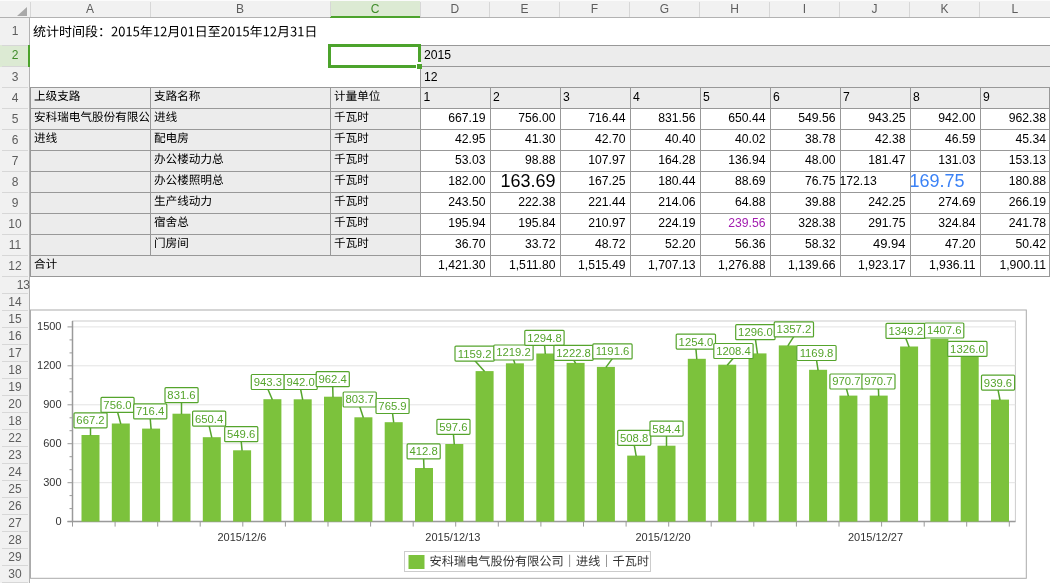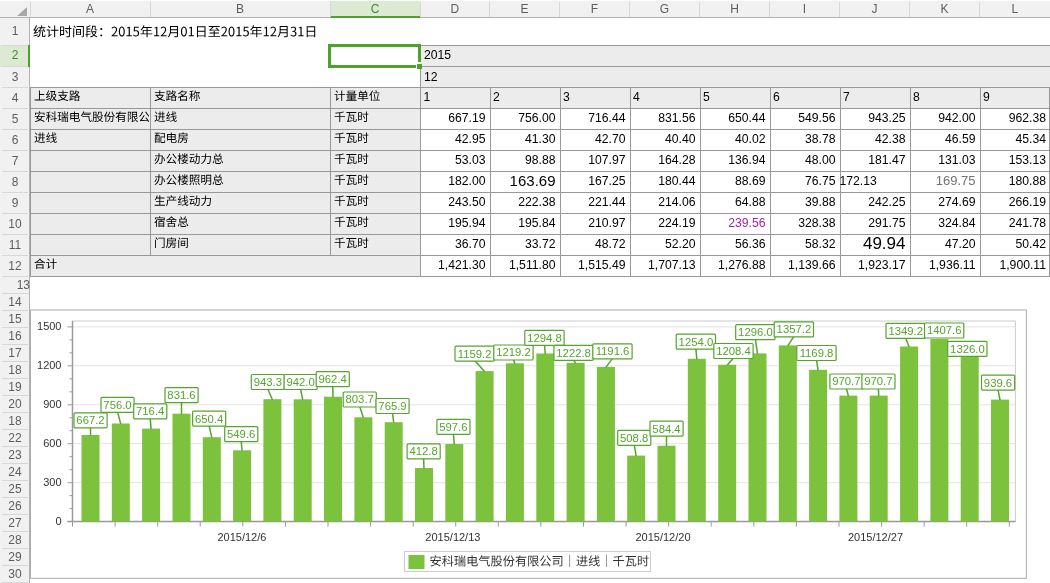--- a/index.html
+++ b/index.html
@@ -325,27 +325,27 @@
     <div class="ab" style="left:420px;top:150.5px;width:69.5px;height:21.0px;line-height:18.0px;font-size:12.2px;color:#000;text-align:right;padding-right:4px">53.03</div>
     <div class="ab" style="left:489.5px;top:150.5px;width:70.0px;height:21.0px;line-height:18.0px;font-size:12.2px;color:#000;text-align:right;padding-right:4px">98.88</div>
     <div class="ab" style="left:559.5px;top:150.5px;width:70.0px;height:21.0px;line-height:18.0px;font-size:12.2px;color:#000;text-align:right;padding-right:4px">107.97</div>
     <div class="ab" style="left:629.5px;top:150.5px;width:70.0px;height:21.0px;line-height:18.0px;font-size:12.2px;color:#000;text-align:right;padding-right:4px">164.28</div>
     <div class="ab" style="left:699.5px;top:150.5px;width:70.0px;height:21.0px;line-height:18.0px;font-size:12.2px;color:#000;text-align:right;padding-right:4px">136.94</div>
     <div class="ab" style="left:769.5px;top:150.5px;width:70.0px;height:21.0px;line-height:18.0px;font-size:12.2px;color:#000;text-align:right;padding-right:4px">48.00</div>
     <div class="ab" style="left:839.5px;top:150.5px;width:70.0px;height:18px;line-height:18.0px;font-size:12.2px;color:#000;text-align:right;padding-right:4px">181.47</div>
     <div class="ab" style="left:909.5px;top:150.5px;width:70.0px;height:21.0px;line-height:18.0px;font-size:12.2px;color:#000;text-align:right;padding-right:4px">131.03</div>
     <div class="ab" style="left:979.5px;top:150.5px;width:70.5px;height:21.0px;line-height:18.0px;font-size:12.2px;color:#000;text-align:right;padding-right:4px">153.13</div>
     <div class="ab" style="left:420px;top:171.5px;width:69.5px;height:21.0px;line-height:18.0px;font-size:12.2px;color:#000;text-align:right;padding-right:4px">182.00</div>
-    <div class="ab" style="left:489.5px;top:171.5px;width:70.0px;height:21.0px;line-height:18.0px;font-size:15px;color:#000;text-align:right;padding-right:4px">163.69</div>
+    <div class="ab" style="left:489.5px;top:171.5px;width:70.0px;height:21.0px;line-height:18.0px;font-size:18px;color:#000;text-align:right;padding-right:4px">163.69</div>
     <div class="ab" style="left:559.5px;top:171.5px;width:70.0px;height:21.0px;line-height:18.0px;font-size:12.2px;color:#000;text-align:right;padding-right:4px">167.25</div>
     <div class="ab" style="left:629.5px;top:171.5px;width:70.0px;height:21.0px;line-height:18.0px;font-size:12.2px;color:#000;text-align:right;padding-right:4px">180.44</div>
     <div class="ab" style="left:699.5px;top:171.5px;width:70.0px;height:21.0px;line-height:18.0px;font-size:12.2px;color:#000;text-align:right;padding-right:4px">88.69</div>
     <div class="ab" style="left:769.5px;top:171.5px;width:70.0px;height:21.0px;line-height:18.0px;font-size:12.2px;color:#000;text-align:right;padding-right:4px">76.75</div>
     <div class="ab" style="left:839.5px;top:171.5px;width:70.0px;height:21.0px;line-height:18.0px;font-size:12.2px;color:#000;text-align:left;padding-right:4px">172.13</div>
-    <div class="ab" style="left:909.5px;top:171.5px;width:70.0px;height:21.0px;line-height:18.0px;font-size:13px;color:#737373;text-align:right;padding-right:4px">169.75</div>
+    <div class="ab" style="left:909.5px;top:171.5px;width:70.0px;height:21.0px;line-height:18.0px;font-size:18px;color:#3b82f6;padding-right:4px">169.75</div>
     <div class="ab" style="left:979.5px;top:171.5px;width:70.5px;height:21.0px;line-height:18.0px;font-size:12.2px;color:#000;text-align:right;padding-right:4px">180.88</div>
     <div class="ab" style="left:420px;top:192.5px;width:69.5px;height:21.0px;line-height:18.0px;font-size:12.2px;color:#000;text-align:right;padding-right:4px">243.50</div>
     <div class="ab" style="left:489.5px;top:192.5px;width:70.0px;height:21.0px;line-height:18.0px;font-size:12.2px;color:#000;text-align:right;padding-right:4px">222.38</div>
     <div class="ab" style="left:559.5px;top:192.5px;width:70.0px;height:21.0px;line-height:18.0px;font-size:12.2px;color:#000;text-align:right;padding-right:4px">221.44</div>
     <div class="ab" style="left:629.5px;top:192.5px;width:70.0px;height:21.0px;line-height:18.0px;font-size:12.2px;color:#000;text-align:right;padding-right:4px">214.06</div>
     <div class="ab" style="left:699.5px;top:192.5px;width:70.0px;height:21.0px;line-height:18.0px;font-size:12.2px;color:#000;text-align:right;padding-right:4px">64.88</div>
     <div class="ab" style="left:769.5px;top:192.5px;width:70.0px;height:21.0px;line-height:18.0px;font-size:12.2px;color:#000;text-align:right;padding-right:4px">39.88</div>
     <div class="ab" style="left:839.5px;top:192.5px;width:70.0px;height:21.0px;line-height:18.0px;font-size:12.2px;color:#000;text-align:right;padding-right:4px">242.25</div>
     <div class="ab" style="left:909.5px;top:192.5px;width:70.0px;height:21.0px;line-height:18.0px;font-size:12.2px;color:#000;text-align:right;padding-right:4px">274.69</div>
     <div class="ab" style="left:979.5px;top:192.5px;width:70.5px;height:21.0px;line-height:18.0px;font-size:12.2px;color:#000;text-align:right;padding-right:4px">266.19</div>
@@ -357,21 +357,21 @@
     <div class="ab" style="left:769.5px;top:213.5px;width:70.0px;height:21.0px;line-height:18.0px;font-size:12.2px;color:#000;text-align:right;padding-right:4px">328.38</div>
     <div class="ab" style="left:839.5px;top:213.5px;width:70.0px;height:21.0px;line-height:18.0px;font-size:12.2px;color:#000;text-align:right;padding-right:4px">291.75</div>
     <div class="ab" style="left:909.5px;top:213.5px;width:70.0px;height:21.0px;line-height:18.0px;font-size:12.2px;color:#000;text-align:right;padding-right:4px">324.84</div>
     <div class="ab" style="left:979.5px;top:213.5px;width:70.5px;height:21.0px;line-height:18.0px;font-size:12.2px;color:#000;text-align:right;padding-right:4px">241.78</div>
     <div class="ab" style="left:420px;top:234.5px;width:69.5px;height:21.0px;line-height:18.0px;font-size:12.2px;color:#000;text-align:right;padding-right:4px">36.70</div>
     <div class="ab" style="left:489.5px;top:234.5px;width:70.0px;height:21.0px;line-height:18.0px;font-size:12.2px;color:#000;text-align:right;padding-right:4px">33.72</div>
     <div class="ab" style="left:559.5px;top:234.5px;width:70.0px;height:21.0px;line-height:18.0px;font-size:12.2px;color:#000;text-align:right;padding-right:4px">48.72</div>
     <div class="ab" style="left:629.5px;top:234.5px;width:70.0px;height:21.0px;line-height:18.0px;font-size:12.2px;color:#000;text-align:right;padding-right:4px">52.20</div>
     <div class="ab" style="left:699.5px;top:234.5px;width:70.0px;height:21.0px;line-height:18.0px;font-size:12.2px;color:#000;text-align:right;padding-right:4px">56.36</div>
     <div class="ab" style="left:769.5px;top:234.5px;width:70.0px;height:21.0px;line-height:18.0px;font-size:12.2px;color:#000;text-align:right;padding-right:4px">58.32</div>
-    <div class="ab" style="left:839.5px;top:234.5px;width:70.0px;height:21.0px;line-height:18.0px;font-size:17px;color:#000;text-align:right;padding-right:4px">49.94</div>
+    <div class="ab" style="left:839.5px;top:234.5px;width:70.0px;height:21.0px;line-height:18.0px;font-size:13px;color:#000;text-align:right;padding-right:4px">49.94</div>
     <div class="ab" style="left:909.5px;top:234.5px;width:70.0px;height:21.0px;line-height:18.0px;font-size:12.2px;color:#000;text-align:right;padding-right:4px">47.20</div>
     <div class="ab" style="left:979.5px;top:234.5px;width:70.5px;height:21.0px;line-height:18.0px;font-size:12.2px;color:#000;text-align:right;padding-right:4px">50.42</div>
     <div class="ab" style="left:420px;top:255.5px;width:69.5px;height:21.0px;line-height:18.0px;font-size:12.2px;color:#000;text-align:right;padding-right:4px">1,421.30</div>
     <div class="ab" style="left:489.5px;top:255.5px;width:70.0px;height:21.0px;line-height:18.0px;font-size:12.2px;color:#000;text-align:right;padding-right:4px">1,511.80</div>
     <div class="ab" style="left:559.5px;top:255.5px;width:70.0px;height:21.0px;line-height:18.0px;font-size:12.2px;color:#000;text-align:right;padding-right:4px">1,515.49</div>
     <div class="ab" style="left:629.5px;top:255.5px;width:70.0px;height:21.0px;line-height:18.0px;font-size:12.2px;color:#000;text-align:right;padding-right:4px">1,707.13</div>
     <div class="ab" style="left:699.5px;top:255.5px;width:70.0px;height:21.0px;line-height:18.0px;font-size:12.2px;color:#000;text-align:right;padding-right:4px">1,276.88</div>
     <div class="ab" style="left:769.5px;top:255.5px;width:70.0px;height:21.0px;line-height:18.0px;font-size:12.2px;color:#000;text-align:right;padding-right:4px">1,139.66</div>
     <div class="ab" style="left:839.5px;top:255.5px;width:70.0px;height:21.0px;line-height:18.0px;font-size:12.2px;color:#000;text-align:right;padding-right:4px">1,923.17</div>
     <div class="ab" style="left:909.5px;top:255.5px;width:70.0px;height:21.0px;line-height:18.0px;font-size:12.2px;color:#000;text-align:right;padding-right:4px">1,936.11</div>

